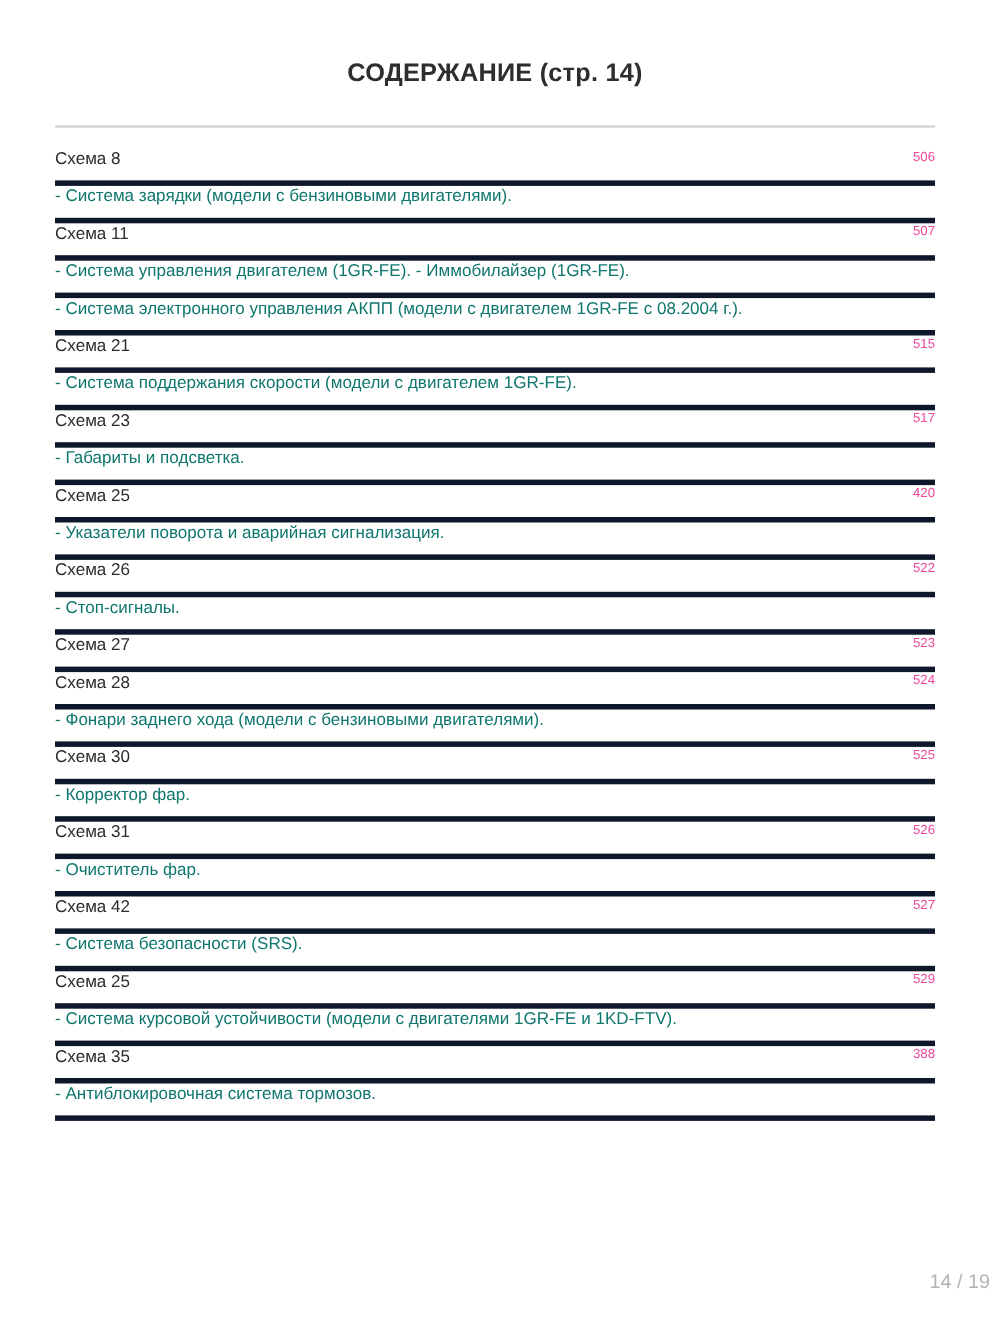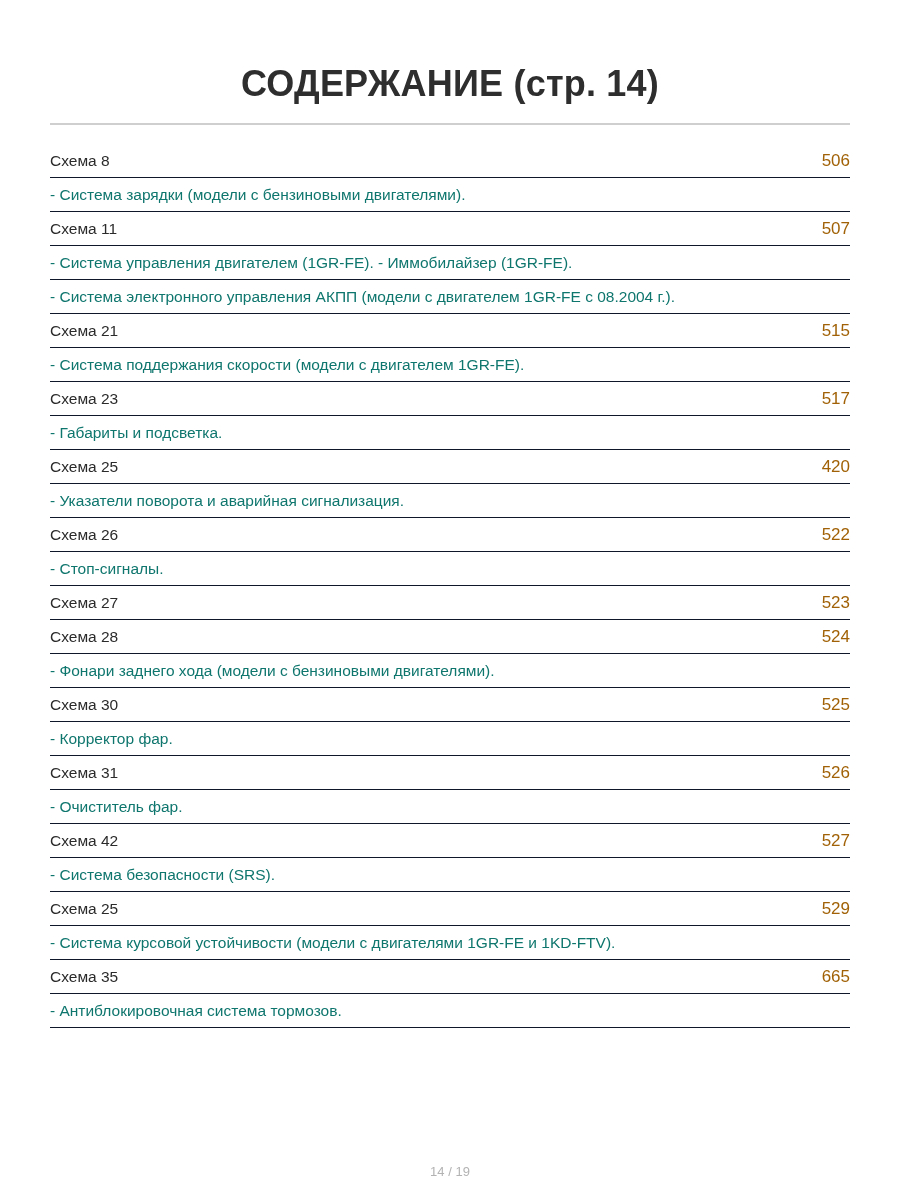--- a/index.html
+++ b/index.html
@@ -18,21 +18,21 @@
   .page {
     position: relative;
     width: 900px;
     height: 1200px;
     box-sizing: border-box;
   }
 
   
   .doc-title {
     text-align: center;
-    font-size: 36px;
+    font-size: 23px;
     font-weight: bold;
     color: #2e2e2e;
     letter-spacing: 0.2px;
     padding-top: 38px;
     line-height: 1.2;
   }
 
   
   .top-rule {
     position: absolute;
@@ -47,57 +47,57 @@
   .toc {
     position: absolute;
     left: 50px;
     right: 50px;
     top: 120px;
     width: 800px;
   }
 
   .toc-row {
     display: flex;
-    align-items: center;
+    align-items: flex-start;
     justify-content: space-between;
     height: 34px;
     box-sizing: border-box;
-    border-bottom: 1px solid #0f172a;
+    border-bottom: 5px solid #0f172a;
   }
 
   .toc-row .label {
     font-size: 15.5px;
     color: #2b2b2b;
     white-space: nowrap;
     overflow: hidden;
     text-overflow: ellipsis;
     line-height: 1.25;
   }
 
   .toc-row .page-num {
-    font-size: 17px;
-    color: #a16207;
+    font-size: 12px;
+    color: #ec4899;
     padding-left: 14px;
     white-space: nowrap;
     flex: 0 0 auto;
     text-align: right;
   }
 
   .toc-row.desc .label {
     color: #0f766e;
   }
 
   
   .footer {
     position: absolute;
     left: 0;
     right: 0;
     top: 1140px;
-    text-align: center;
-    font-size: 13px;
+    text-align: right;
+    font-size: 18px;
     color: #b3b3b3;
   }
 </style>
 </head>
 <body>
 
 <div class="page">
 
   <h1 class="doc-title">СОДЕРЖАНИЕ (стр. 14)</h1>
 
@@ -195,21 +195,21 @@
       <div class="toc-row entry">
         <span class="label">Схема 25</span>
         <span class="page-num">529</span>
       </div>
       <div class="toc-row desc">
         <span class="label">- Система курсовой устойчивости (модели с двигателями 1GR-FE и 1KD-FTV).</span>
         <span class="page-num"></span>
       </div>
       <div class="toc-row entry">
         <span class="label">Схема 35</span>
-        <span class="page-num">665</span>
+        <span class="page-num">388</span>
       </div>
       <div class="toc-row desc">
         <span class="label">- Антиблокировочная система тормозов.</span>
         <span class="page-num"></span>
       </div>
     </div>
 
   <div class="footer">14 / 19</div>
 
 </div>

